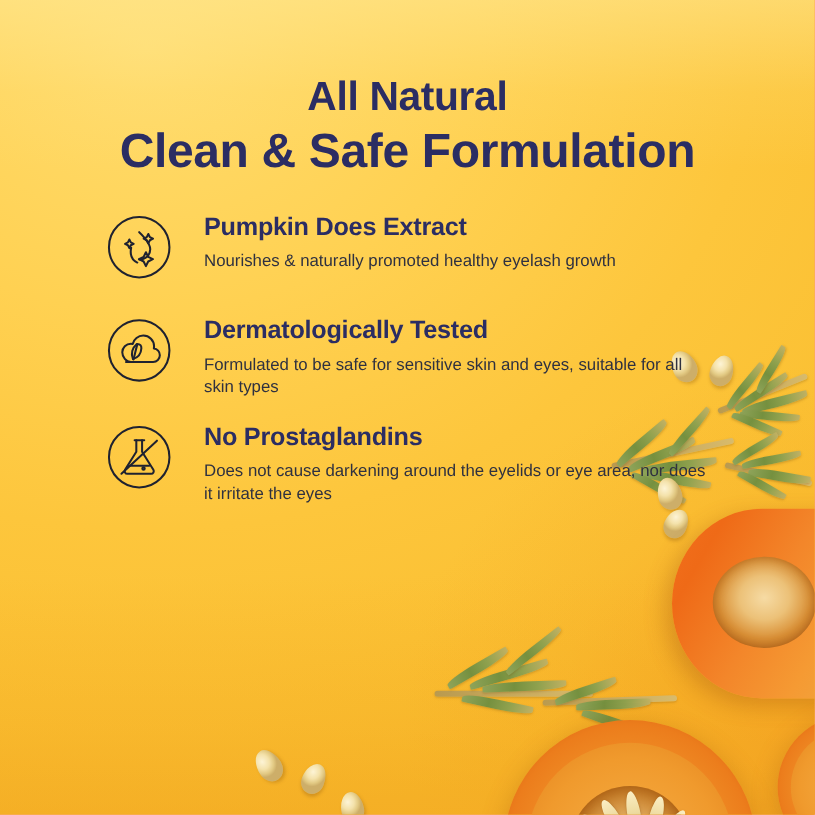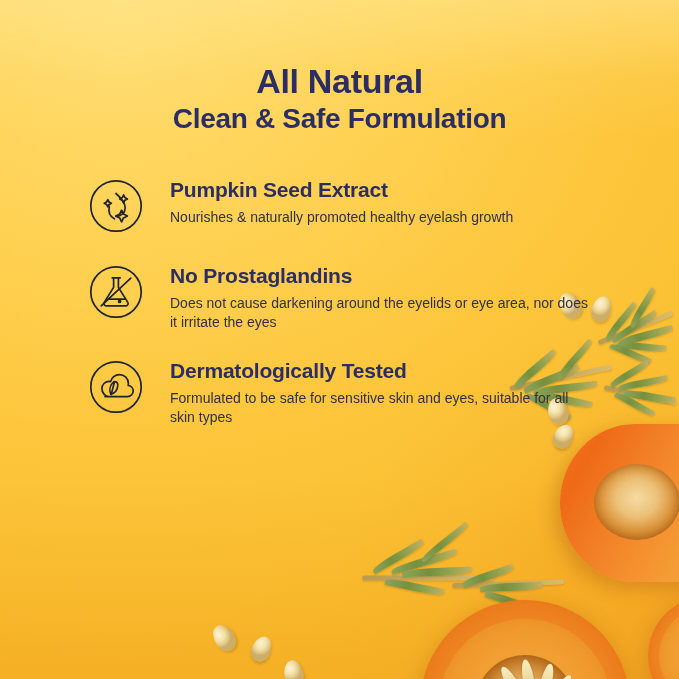--- a/index.html
+++ b/index.html
@@ -121,21 +121,21 @@
     left: 0; right: 0;
     top: 38px;
     text-align: center;
     color: #2b2d63;
     font-weight: 700;
     font-size: 34px;
     line-height: 1.22;
     letter-spacing: -0.3px;
   }
   .title .line { display: block; white-space: nowrap; }
-  .title .line2 { font-size: 28px; }
+  .title .line2 { font-size: 40px; }
 
   .features {
     position: absolute;
     left: 88px;
     top: 176px;
     width: 520px;
   }
   .feature {
     position: relative;
     display: flex;
@@ -278,54 +278,54 @@
         <svg viewBox="0 0 56 56" fill="none" stroke="#1f2230" stroke-width="1.7" stroke-linecap="round" stroke-linejoin="round">
           <circle cx="28" cy="28" r="25.2"></circle>
           <path d="M28 15.5c0 0 9.2 8.4 9.2 14.2 0 5.1-4.1 8.6-9.2 8.6"></path>
           <path d="M21.3 28.4c-1.2 6.1 1.1 10.5 5.1 12.4"></path>
           <path d="M33.6 32.2l1.9 3.9 3.9 1.9-3.9 1.9-1.9 3.9-1.9-3.9-3.9-1.9 3.9-1.9z"></path>
           <path d="M35.6 17.0l1.3 2.6 2.6 1.3-2.6 1.3-1.3 2.6-1.3-2.6-2.6-1.3 2.6-1.3z"></path>
           <path d="M19.8 21.6l1.2 2.4 2.4 1.2-2.4 1.2-1.2 2.4-1.2-2.4-2.4-1.2 2.4-1.2z"></path>
         </svg>
       </span>
       <div class="feature-text">
-        <p class="feature-title">Pumpkin Seed Extract</p>
+        <p class="feature-title">Pumpkin Does Extract</p>
         <p class="feature-desc">Nourishes &amp; naturally promoted healthy eyelash growth</p>
       </div>
     </div>
 
+
+    <div class="feature f3">
+      <span class="icon-wrap">
+        <svg viewBox="0 0 56 56" fill="none" stroke="#1f2230" stroke-width="1.7" stroke-linecap="round" stroke-linejoin="round">
+          <circle cx="28" cy="28" r="25.2"></circle>
+          <path d="M17.0 37.6h22.6c3.1 0 5.6-2.5 5.6-5.6 0-2.9-2.2-5.3-5.0-5.6 0.1-0.6 0.2-1.2 0.2-1.8 0-5.0-4.0-9.0-9.0-9.0-4.3 0-7.9 3.0-8.8 7.0-0.5-0.1-1.0-0.2-1.5-0.2-4.0 0-7.2 3.2-7.2 7.2s3.2 8.0 7.2 8.0z"></path>
+          <path d="M26.0 22.6c-3.8 3.2-5.2 8.2-3.2 12.6 4.1-1.2 6.8-4.6 7.0-9.0 0.1-2.0-0.8-3.8-3.8-3.6z"></path>
+          <path d="M23.2 35.6c1.2-4.4 2.0-8.4 3.2-12.4"></path>
+        </svg>
+      </span>
+      <div class="feature-text">
+        <p class="feature-title">Dermatologically Tested</p>
+        <p class="feature-desc">Formulated to be safe for sensitive skin and eyes, suitable for all skin types</p>
+      </div>
+    </div>
 
     <div class="feature f4">
       <span class="icon-wrap">
         <svg viewBox="0 0 56 56" fill="none" stroke="#1f2230" stroke-width="1.7" stroke-linecap="round" stroke-linejoin="round">
           <circle cx="28" cy="28" r="25.2"></circle>
           <path d="M24.2 13.8h8.0"></path>
           <path d="M25.6 13.8v9.6L16.2 38.4c-0.9 1.5 0.2 3.4 1.9 3.4h19.8c1.8 0 2.8-1.9 1.9-3.4l-9.4-15.0v-9.6"></path>
           <path d="M19.6 35.2h16.8"></path>
           <circle cx="31.6" cy="37.4" r="1.0"></circle>
           <path d="M13.2 41.8L42.8 14.2"></path>
         </svg>
       </span>
       <div class="feature-text">
         <p class="feature-title">No Prostaglandins</p>
         <p class="feature-desc">Does not cause darkening around the eyelids or eye area, nor does it irritate the eyes</p>
       </div>
     </div>
 
-    <div class="feature f3">
-      <span class="icon-wrap">
-        <svg viewBox="0 0 56 56" fill="none" stroke="#1f2230" stroke-width="1.7" stroke-linecap="round" stroke-linejoin="round">
-          <circle cx="28" cy="28" r="25.2"></circle>
-          <path d="M17.0 37.6h22.6c3.1 0 5.6-2.5 5.6-5.6 0-2.9-2.2-5.3-5.0-5.6 0.1-0.6 0.2-1.2 0.2-1.8 0-5.0-4.0-9.0-9.0-9.0-4.3 0-7.9 3.0-8.8 7.0-0.5-0.1-1.0-0.2-1.5-0.2-4.0 0-7.2 3.2-7.2 7.2s3.2 8.0 7.2 8.0z"></path>
-          <path d="M26.0 22.6c-3.8 3.2-5.2 8.2-3.2 12.6 4.1-1.2 6.8-4.6 7.0-9.0 0.1-2.0-0.8-3.8-3.8-3.6z"></path>
-          <path d="M23.2 35.6c1.2-4.4 2.0-8.4 3.2-12.4"></path>
-        </svg>
-      </span>
-      <div class="feature-text">
-        <p class="feature-title">Dermatologically Tested</p>
-        <p class="feature-desc">Formulated to be safe for sensitive skin and eyes, suitable for all skin types</p>
-      </div>
-    </div>
-
   </div>
 
 
 </div>
 
 </body></html>

